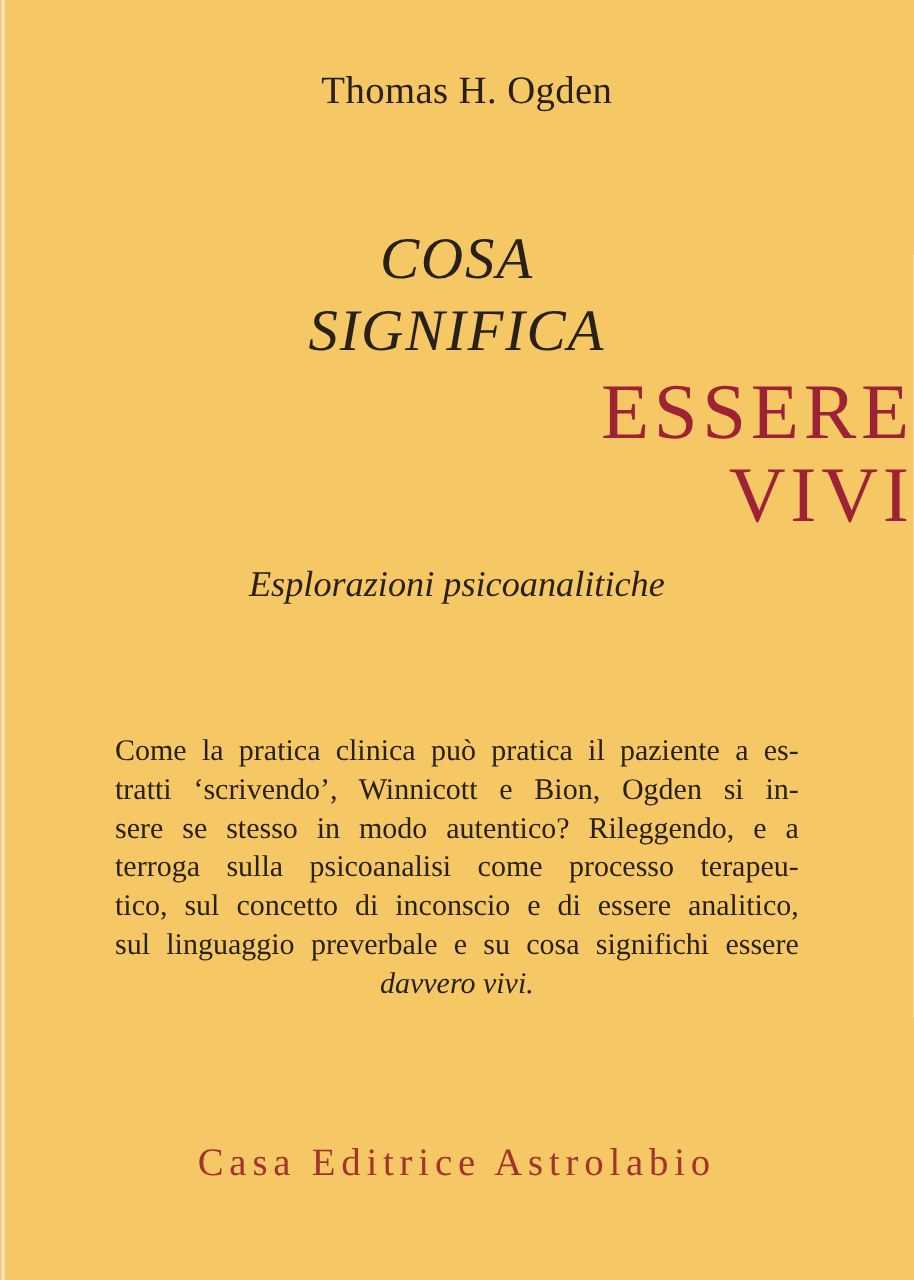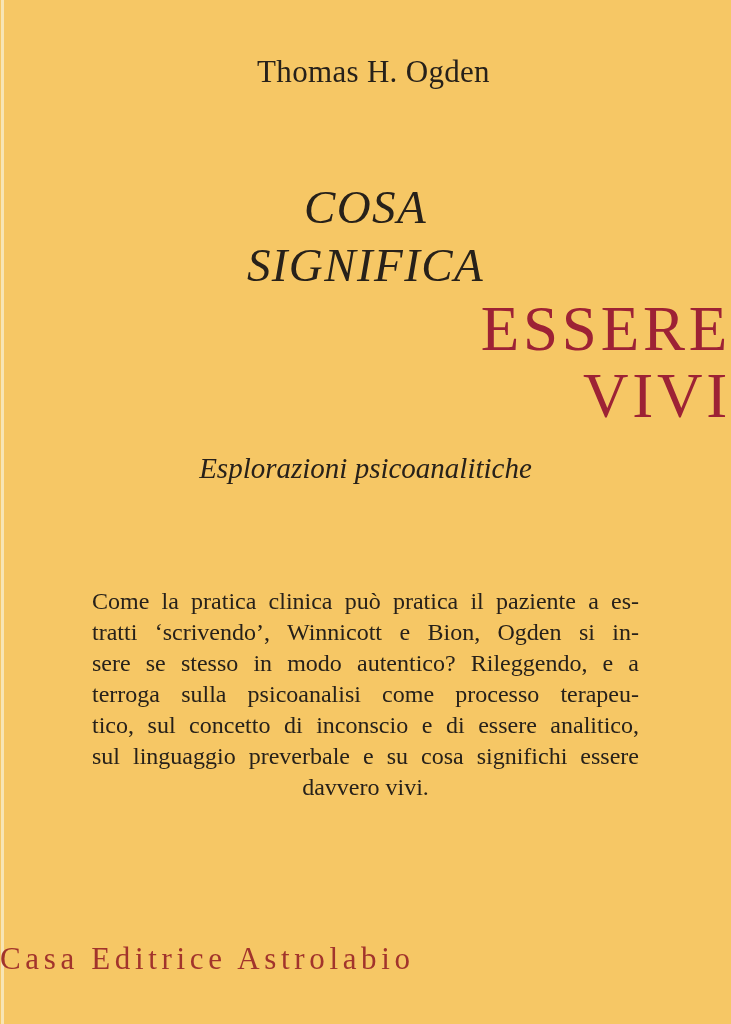--- a/index.html
+++ b/index.html
@@ -72,25 +72,26 @@
     line-height: 31px;
   }
   .body-line {
     text-align: justify;
     text-align-last: justify;
     white-space: nowrap;
   }
   .body-line.last-line {
     text-align: left;
     text-align-last: center;
+    font-style: italic;
   }
   .publisher {
     position: absolute;
-    top: 939px; left: 0; right: 0;
-    text-align: left;
+    top: 910px; left: 0; right: 0;
+    text-align: center;
     color: var(--publisher_red);
     font-size: 31px;
     line-height: 40px;
     letter-spacing: 0.15em;
   }
 </style>
 </head>
 <body>
 
 <div class="cover">

